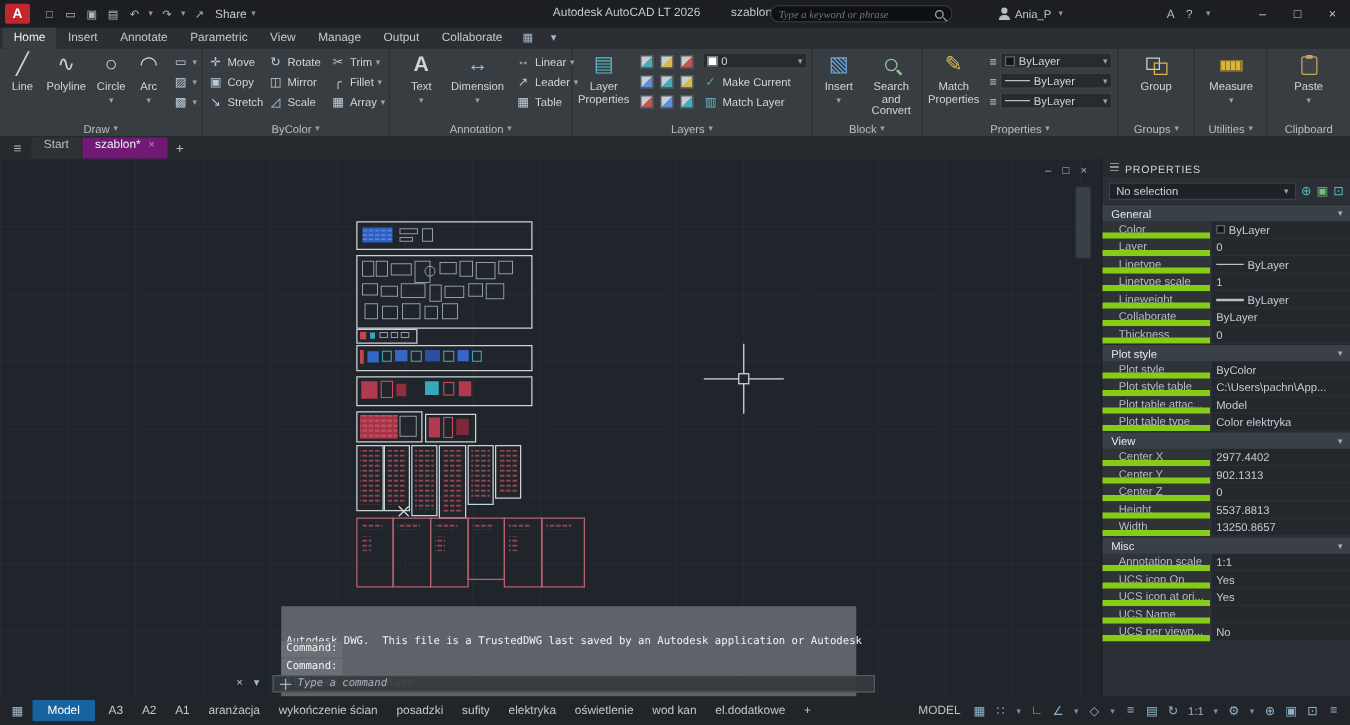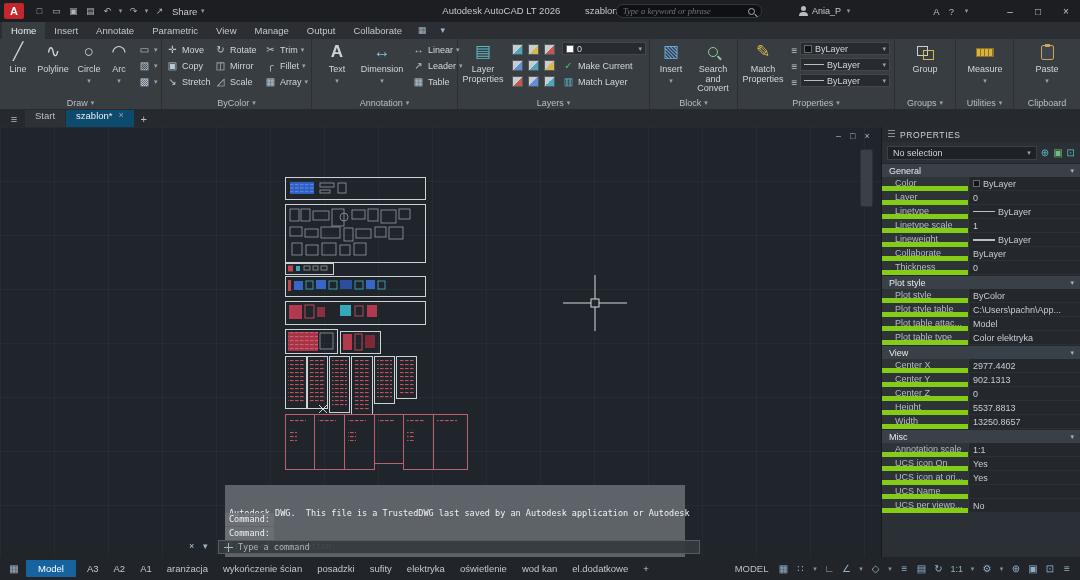--- a/index.html
+++ b/index.html
@@ -59,31 +59,31 @@
 .rulic{width:18px;height:9px;background:#d9b33c;border:1px solid #8a7326;background-image:repeating-linear-gradient(90deg,transparent 0 3px,#8a7326 3px 4px)}
 .clipic{width:13px;height:15px;border:1px solid #c9a45e;border-radius:2px;position:relative;background:#3f444a}
 .clipic::before{content:"";position:absolute;left:3px;top:-2px;width:5px;height:3px;background:#c9a45e}
 .magbig{width:10px;height:10px;border:1.5px solid #8fc89a;border-radius:50%;position:relative}
 .magbig::after{content:"";width:5px;height:1.5px;background:#8fc89a;position:absolute;left:8px;top:9px;transform:rotate(45deg)}
 
 
 #filetabs{position:absolute;left:0;top:109px;width:1080px;height:18px;background:#26292d;display:flex;align-items:flex-end;padding-left:4px;gap:1px}
 .fmenu{width:20px;height:17px;display:flex;align-items:center;justify-content:center;color:#b6bdc4;font-size:11px}
 .ftab{height:17px;padding:0 10px;font-size:9.5px;background:#2e3236;color:#b9bfc5;display:flex;gap:6px}
-.ftab.active{background:#0c4a6e;color:#eaedef}
+.ftab.active{background:#701a75;color:#eaedef}
 .ftab .x{font-size:9px;color:#9aa1a8}
 .fplus{width:18px;height:17px;display:flex;align-items:center;justify-content:center;color:#b6bdc4;font-size:11px}
 
 
 #canvas{position:absolute;left:0;top:127px;width:881px;height:430px;overflow:hidden;background-color:#20252b;background-image:linear-gradient(rgba(130,150,170,.055) 1px,transparent 1px),linear-gradient(90deg,rgba(130,150,170,.055) 1px,transparent 1px);background-size:54px 54px}
 #cwin{position:absolute;left:836px;top:4px;display:flex;gap:9px;color:#aeb6bd;font-size:9px;z-index:3}
 #vthumb{position:absolute;left:860px;top:22px;width:13px;height:58px;background:#3a4047;border:1px solid #2c3034;border-radius:2px;z-index:2}
 .cline{position:absolute;background:rgba(108,114,120,.82);color:#f1f3f5;font-family:"DejaVu Sans Mono",monospace;font-size:8.5px;line-height:11px;padding:1px 4px;white-space:pre;z-index:4}
 #cmdbar{position:absolute;left:218px;top:413px;width:482px;height:14px;background:rgba(52,57,62,.92);border:1px solid #565c62;display:flex;align-items:center;gap:5px;padding:0 5px;z-index:4}
-#cmdbar .ph{color:#aab2b9;font-size:8.5px;font-family:"DejaVu Sans Mono",monospace}
+#cmdbar .ph{font-style:italic;color:#aab2b9;font-size:8.5px;font-family:"DejaVu Sans Mono",monospace}
 .crossico{width:9px;height:9px;position:relative;flex:none}
 .crossico::before{content:"";position:absolute;left:4px;top:0;width:1px;height:9px;background:#9fb6c9}
 .crossico::after{content:"";position:absolute;top:4px;left:0;width:9px;height:1px;background:#9fb6c9}
 #clx{position:absolute;left:189px;top:414px;font-size:9px;color:#c3c9cf;z-index:4}
 #clw{position:absolute;left:203px;top:414px;font-size:9px;color:#9fb6c9;z-index:4}
 
 
 .wr{fill:none;stroke:#cdd2d7;stroke-width:1}
 .gr{fill:none;stroke:#939ca4;stroke-width:.8}
 .cy{fill:none;stroke:#3aa4b6;stroke-width:.9}

